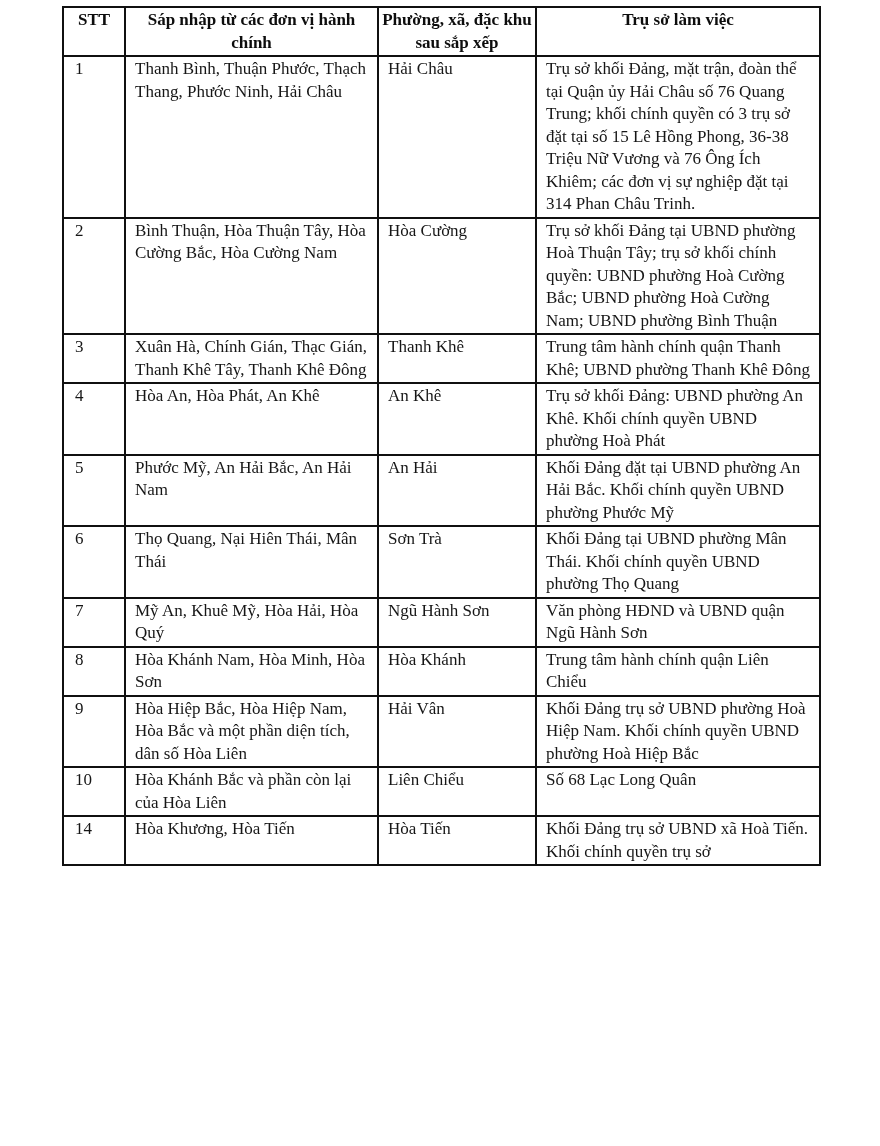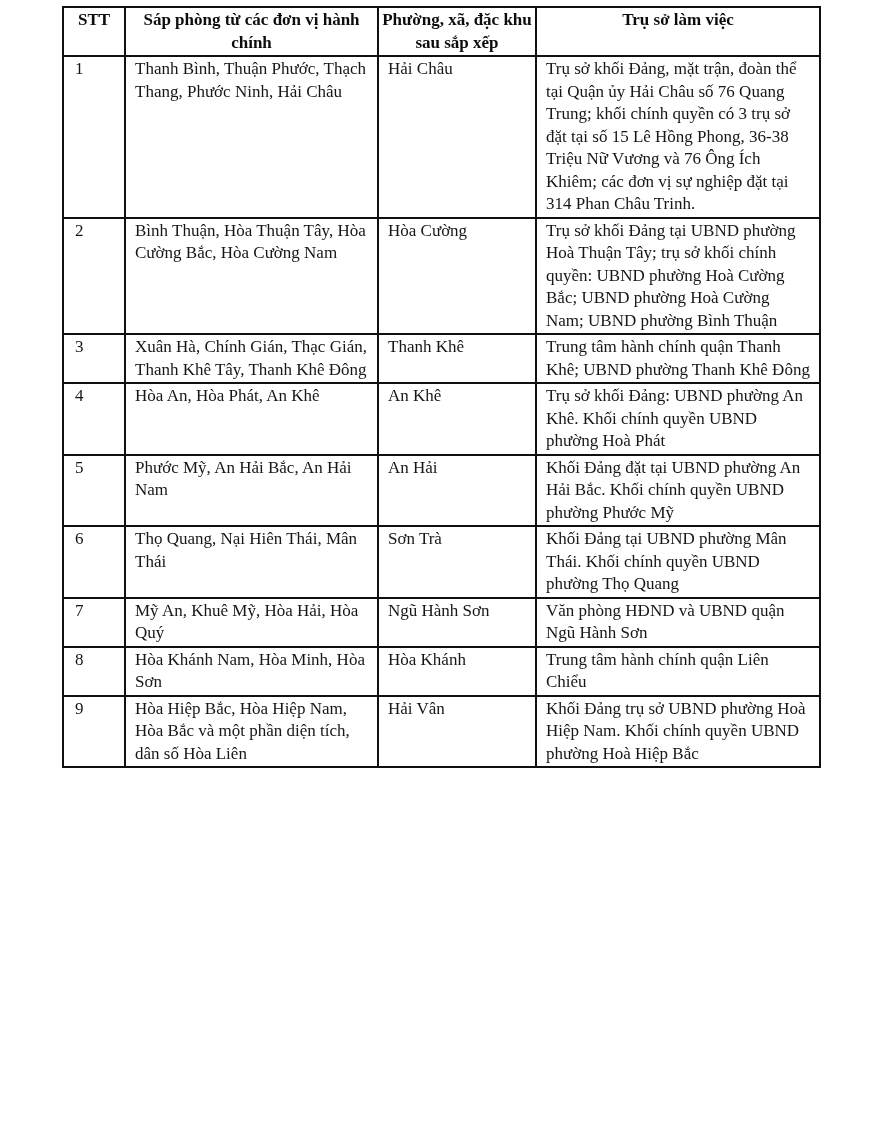--- a/index.html
+++ b/index.html
@@ -65,21 +65,21 @@
   <table class="merger-table">
     <colgroup>
       <col style="width:62px">
       <col style="width:253px">
       <col style="width:158px">
       <col style="width:284px">
     </colgroup>
     <thead>
       <tr>
         <th>STT</th>
-        <th>Sáp phòng từ các đơn vị hành chính</th>
+        <th>Sáp nhập từ các đơn vị hành chính</th>
         <th>Phường, xã, đặc khu sau sắp xếp</th>
         <th>Trụ sở làm việc</th>
       </tr>
     </thead>
     <tbody>
         <tr>
           <td class="stt-cell">1</td>
           <td>Thanh Bình, Thuận Phước, Thạch Thang, Phước Ninh, Hải Châu</td>
           <td>Hải Châu</td>
           <td>Trụ sở khối Đảng, mặt trận, đoàn thể tại Quận ủy Hải Châu số 76 Quang Trung; khối chính quyền có 3 trụ sở đặt tại số 15 Lê Hồng Phong, 36-38 Triệu Nữ Vương và 76 Ông Ích Khiêm; các đơn vị sự nghiệp đặt tại 314 Phan Châu Trinh.</td>
@@ -125,19 +125,31 @@
           <td>Hòa Khánh Nam, Hòa Minh, Hòa Sơn</td>
           <td>Hòa Khánh</td>
           <td>Trung tâm hành chính quận Liên Chiểu</td>
         </tr>
         <tr>
           <td class="stt-cell">9</td>
           <td>Hòa Hiệp Bắc, Hòa Hiệp Nam, Hòa Bắc và một phần diện tích, dân số Hòa Liên</td>
           <td>Hải Vân</td>
           <td>Khối Đảng trụ sở UBND phường Hoà Hiệp Nam. Khối chính quyền UBND phường Hoà Hiệp Bắc</td>
         </tr>
+        <tr>
+          <td class="stt-cell">10</td>
+          <td>Hòa Khánh Bắc và phần còn lại của Hòa Liên</td>
+          <td>Liên Chiểu</td>
+          <td>Số 68 Lạc Long Quân</td>
+        </tr>
+        <tr>
+          <td class="stt-cell">14</td>
+          <td>Hòa Khương, Hòa Tiến</td>
+          <td>Hòa Tiến</td>
+          <td>Khối Đảng trụ sở UBND xã Hoà Tiến. Khối chính quyền trụ sở</td>
+        </tr>
       </tbody>
   </table>
 
   <div class="watermark-dots"></div>
   <div class="watermark-overlay"></div>
 
 </div>
 
 </body></html>

